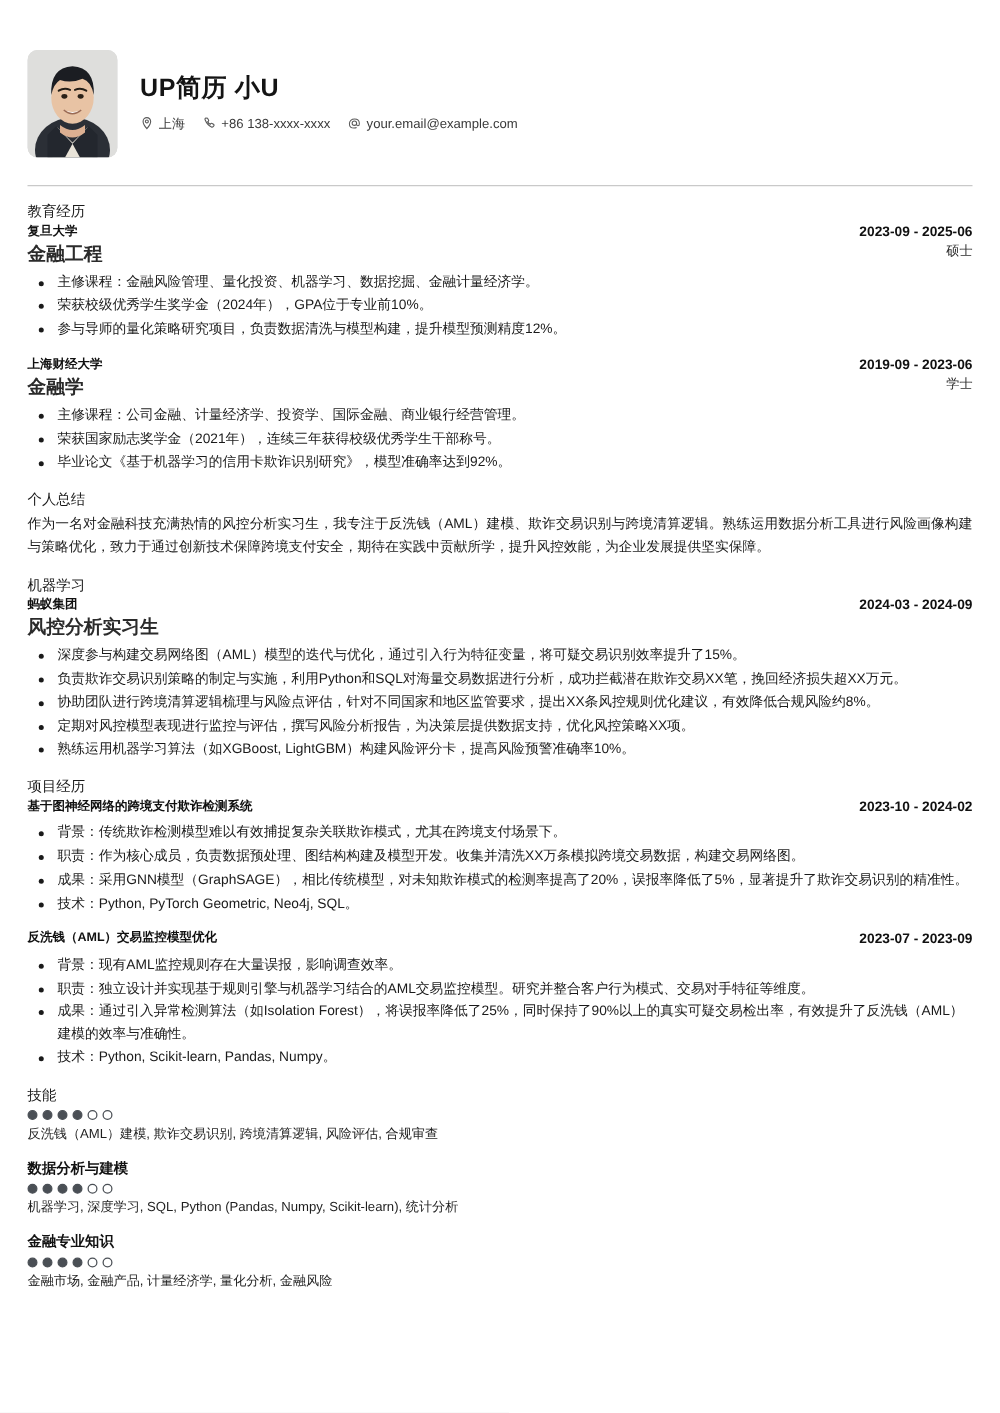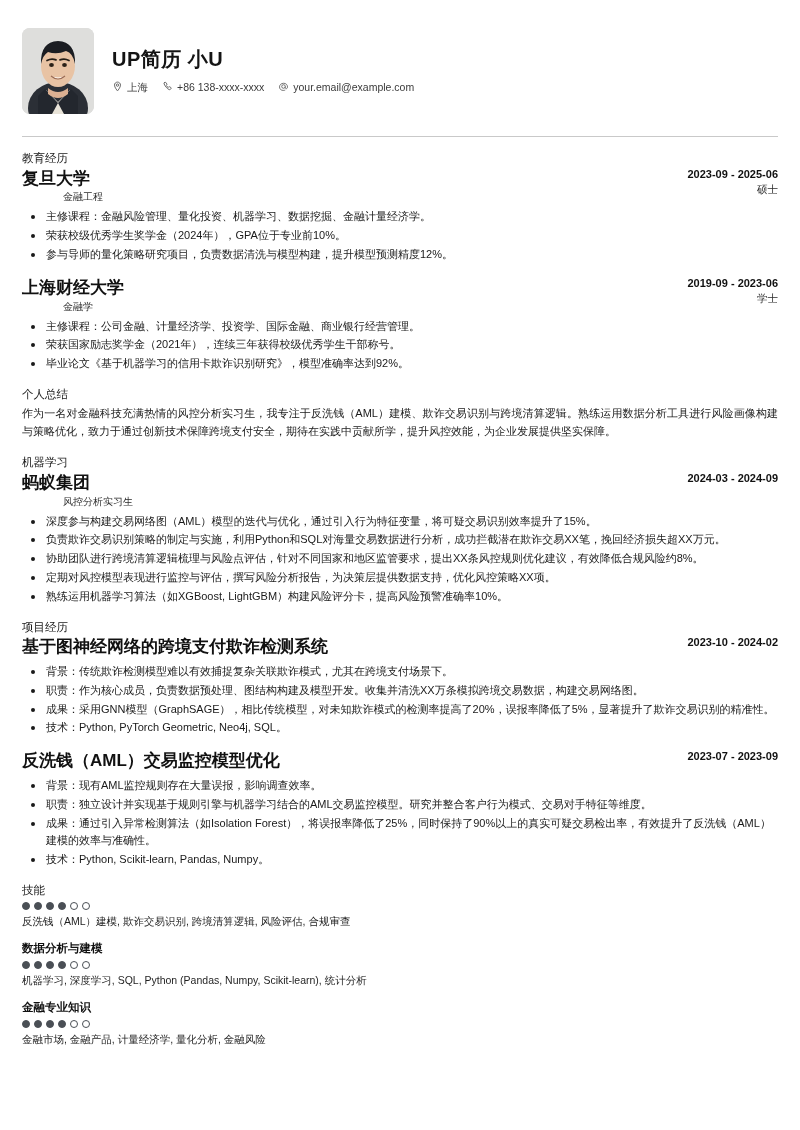--- a/index.html
+++ b/index.html
@@ -14,21 +14,21 @@
   }
   .page {
     position: relative;
     width: 800px;
     height: 1130px;
     background: #ffffff;
     padding: 0;
     overflow: hidden;
   }
   .inner {
-    padding: 28px 22px 0 22px;
+    padding: 40px 22px 0 22px;
   }
 
   
   .header {
     display: flex;
     align-items: center;
     gap: 18px;
     padding: 0 0 22px 0;
   }
   .avatar {
@@ -95,31 +95,30 @@
   .entry + .entry { margin-top: 12px; }
   .entry-head {
     display: flex;
     justify-content: space-between;
     align-items: flex-start;
     gap: 14px;
   }
   .entry-left { min-width: 0; }
   .entry-right { text-align: right; flex: 0 0 auto; }
   .entry-title {
-    font-size: 17px;
+    font-size: 10px;
     font-weight: bold;
     color: #111;
     line-height: 1.4;
   }
   .entry-sub {
-    font-size: 10px;
-    font-weight: normal;
+    font-size: 15px;
+    font-weight: bold;
     color: #2b2b2b;
     line-height: 1.4;
-    margin-left: 41px;
   }
   .entry-date {
     font-size: 11px;
     font-weight: bold;
     color: #111;
     line-height: 1.4;
     white-space: nowrap;
   }
   .entry-degree {
     font-size: 10.5px;

